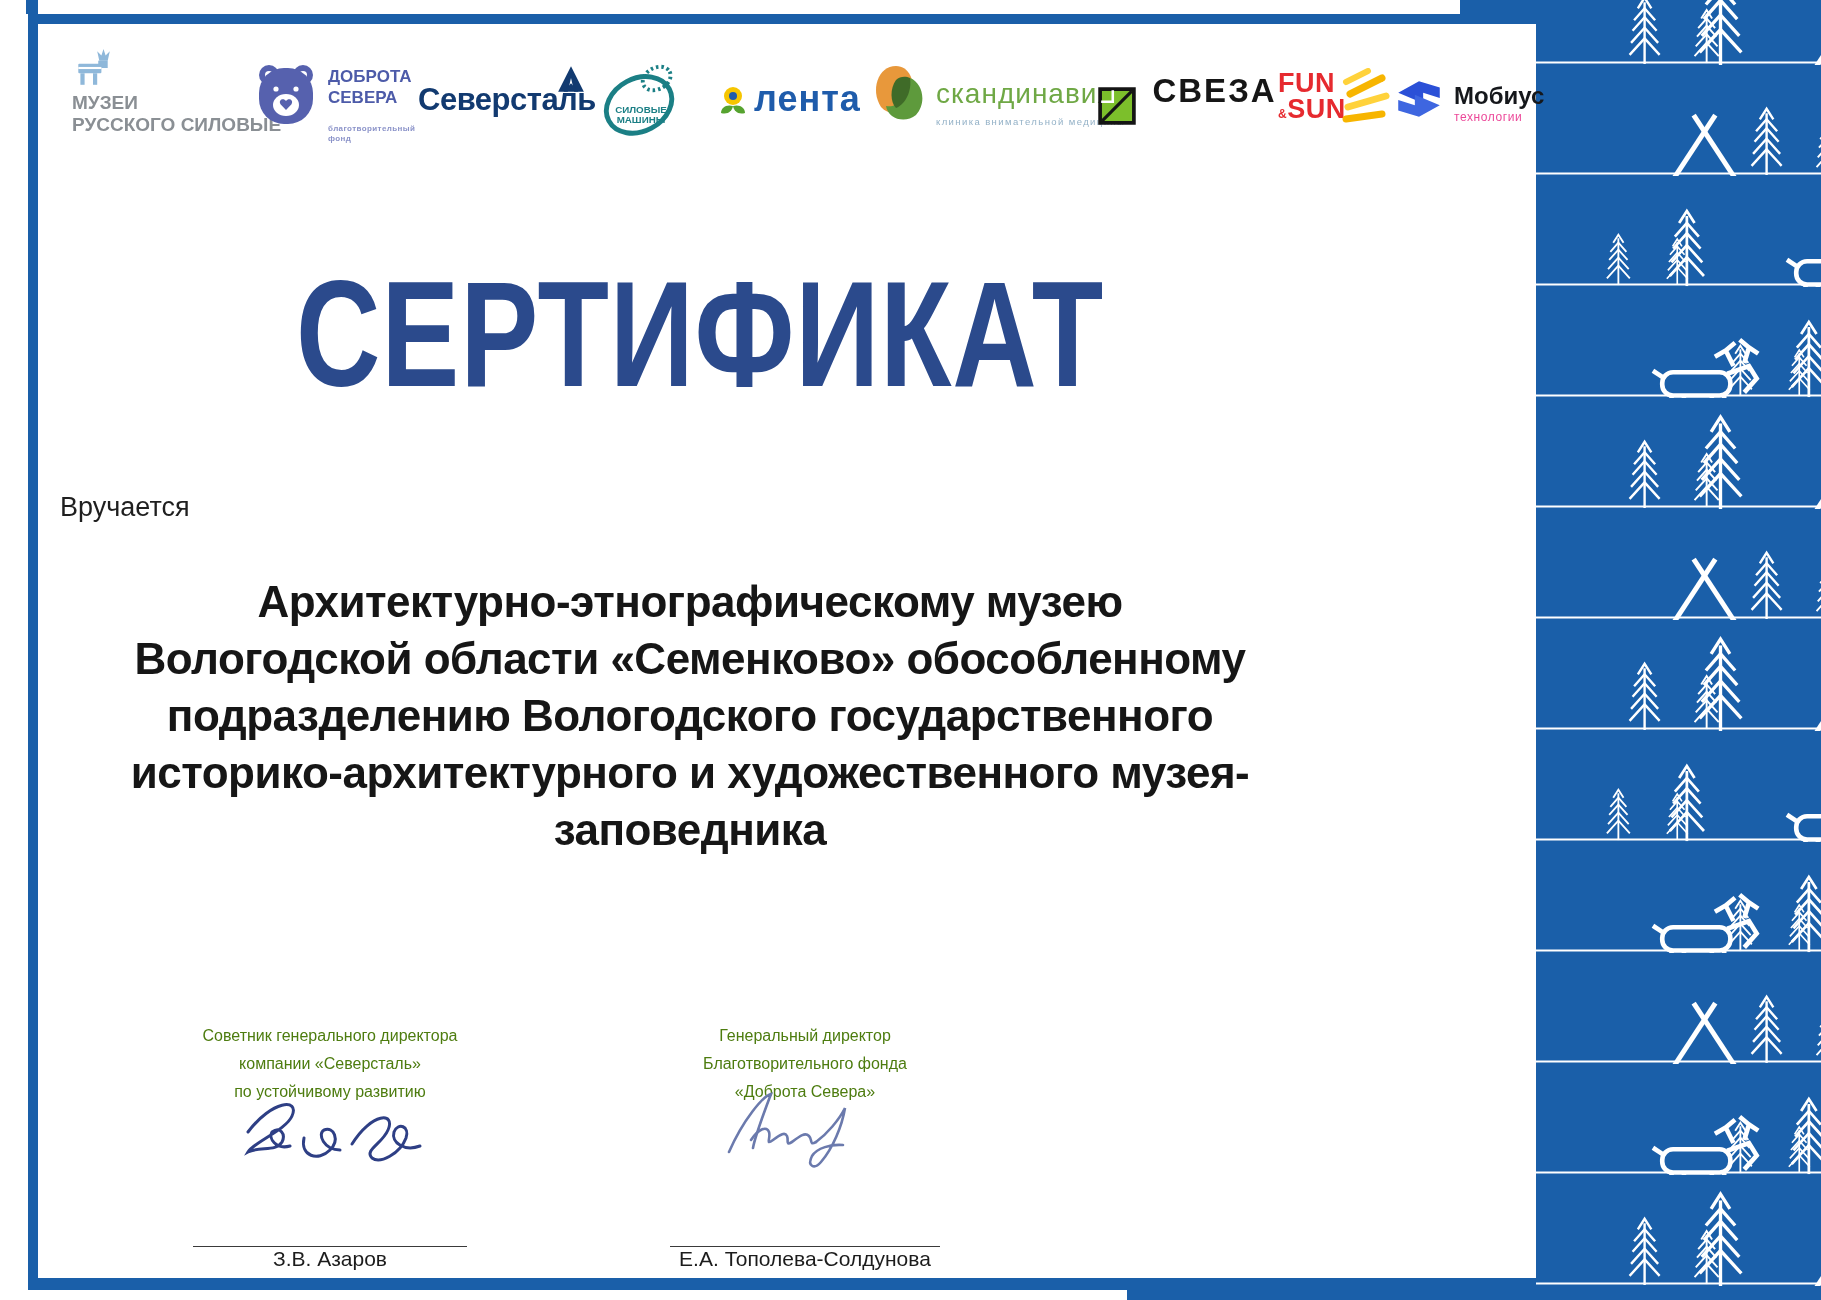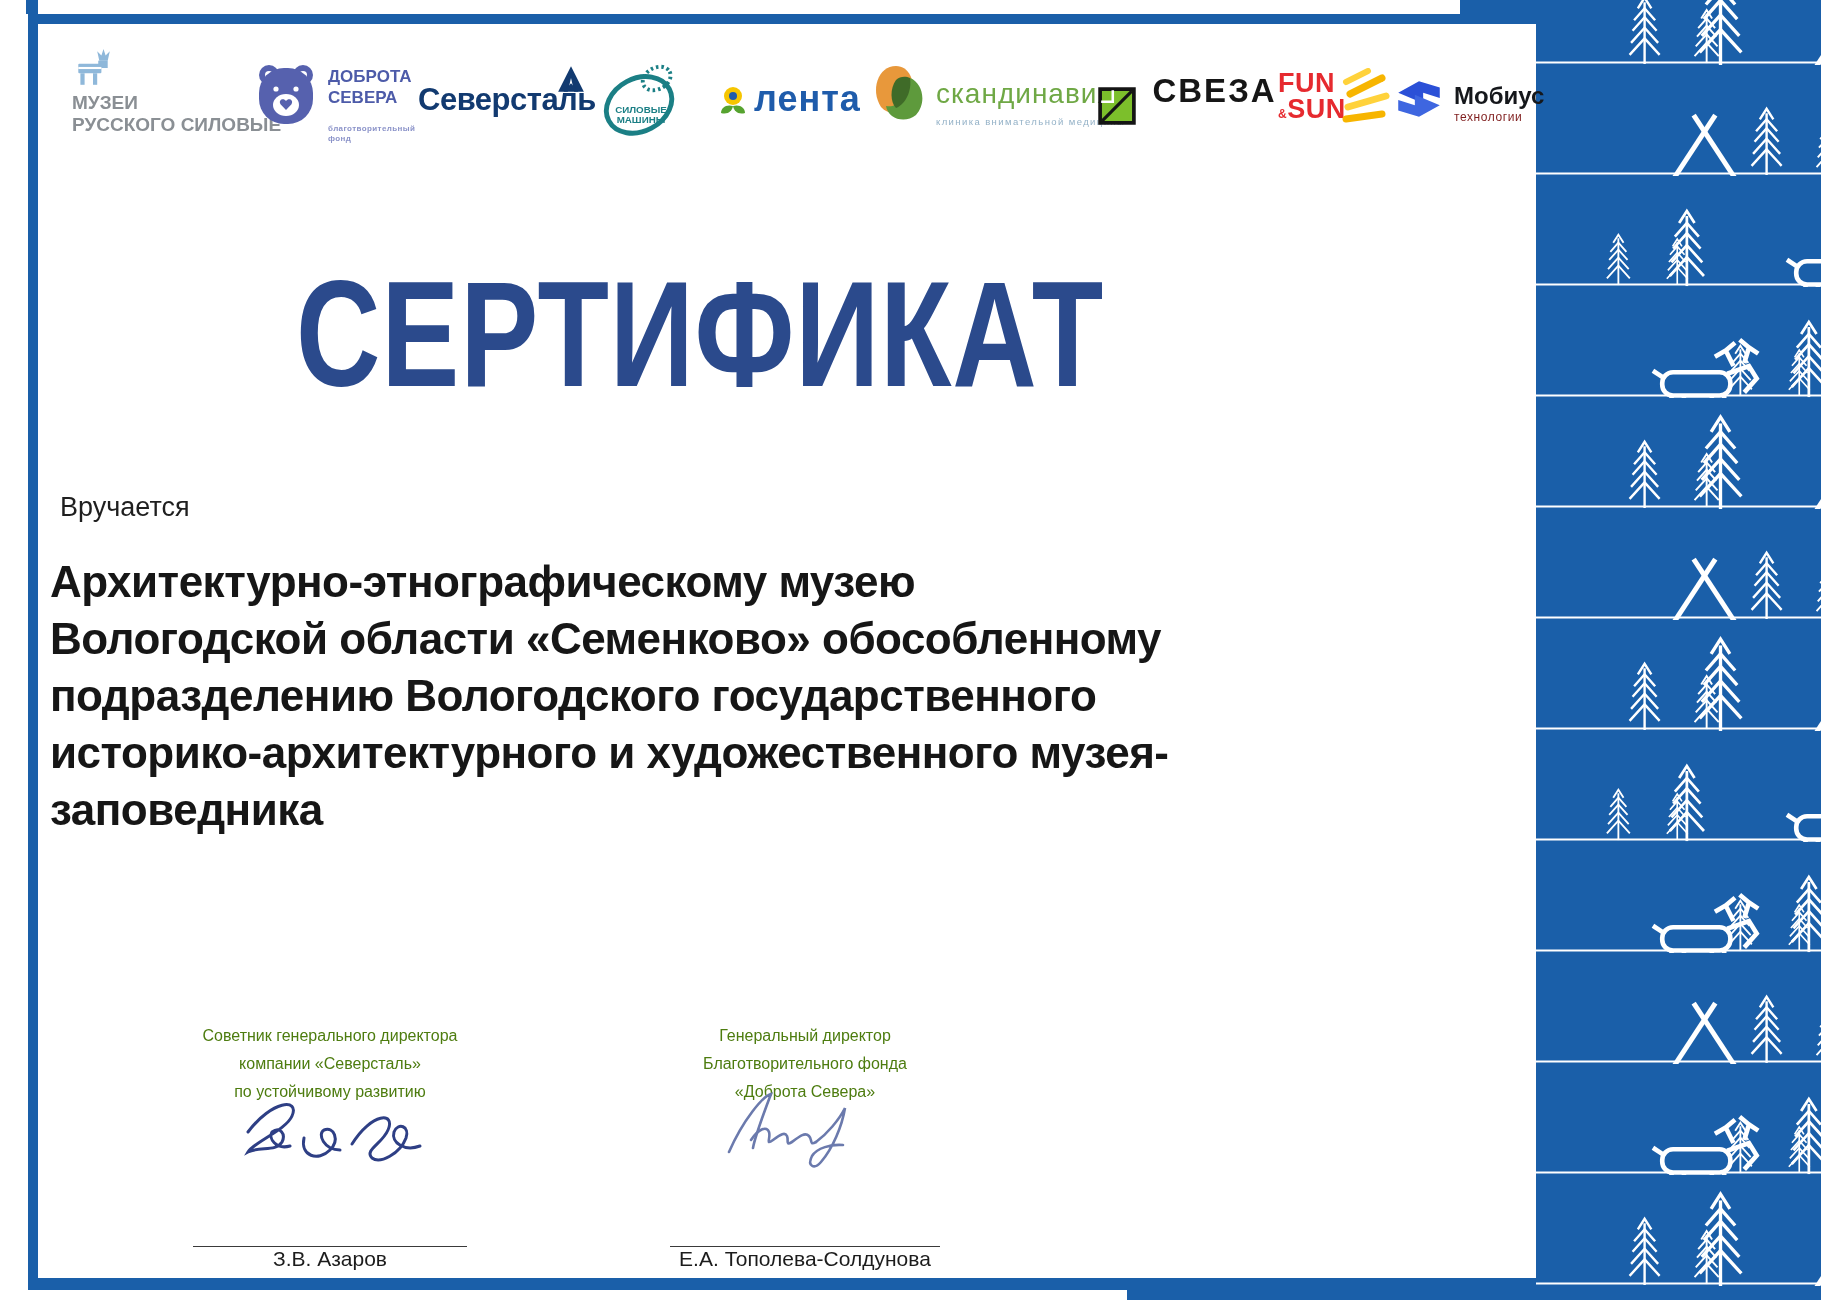--- a/index.html
+++ b/index.html
@@ -12,21 +12,21 @@
   #sidebar{position:absolute;left:1536px;top:0;width:285px;height:1300px;background:#1a5fa9;overflow:hidden;}
   #sidebar svg{position:absolute;left:0;}
   
   .logo-txt{position:absolute;white-space:nowrap;}
   
   #title{position:absolute;left:60px;top:252px;width:1280px;text-align:center;
          font-size:150px;font-weight:bold;color:#2b4a8c;letter-spacing:1px;
          transform:scaleX(0.78);transform-origin:50% 50%;line-height:1.1;}
   #presented{position:absolute;left:60px;top:492px;width:1280px;text-align:left;
          font-size:27px;color:#1f1f1f;}
-  #recipient{position:absolute;left:50px;top:553px;width:1280px;
+  #recipient{position:absolute;left:50px;top:573px;width:1280px;text-align:center;
          font-size:44px;font-weight:bold;color:#161616;line-height:57px;letter-spacing:-0.5px;}
   #reason{position:absolute;left:60px;top:845px;width:1280px;text-align:center;
          font-size:24px;color:#1c1c1c;line-height:37px;}
   
   .sig-col{position:absolute;width:300px;text-align:center;}
   .sig-role{font-size:16px;color:#4d7c0f;line-height:28px;}
   .sig-line{margin:0 auto;border-top:1.6px solid #3a3a3a;}
   .sig-name{font-size:21px;color:#1c1c1c;margin-top:0;}
   .sig-art{position:absolute;}
 </style>
@@ -291,21 +291,21 @@
     </svg>
   </div>
 
   <div class="abs" style="left:1392px;top:76px">
     <svg width="54" height="46" viewBox="0 0 52 44" style="vertical-align:middle">
       <path d="M6 16 L26 5 L46 11 L46 21 L30 16 L30 26 Z" fill="#2b50d7"></path>
       <path d="M46 28 L26 39 L6 33 L6 23 L22 28 L22 18 Z" fill="#3e66e0"></path>
     </svg>
     <div class="abs" style="left:62px;top:6px">
       <div class="logo-txt" style="position:static;font-size:24px;font-weight:bold;color:#15171b">Мобиус</div>
-      <div class="logo-txt" style="position:static;font-size:12px;color:#7f1d1d;letter-spacing:.6px">технологии</div>
+      <div class="logo-txt" style="position:static;font-size:12px;color:#ec4899;letter-spacing:.6px">технологии</div>
     </div>
   </div>
 
   <div id="title">СЕРТИФИКАТ</div>
   <div id="presented">Вручается</div>
 
   <div id="recipient">
     <div>Архитектурно-этнографическому музею</div>
     <div>Вологодской области «Семенково» обособленному</div>
     <div>подразделению Вологодского государственного</div>

